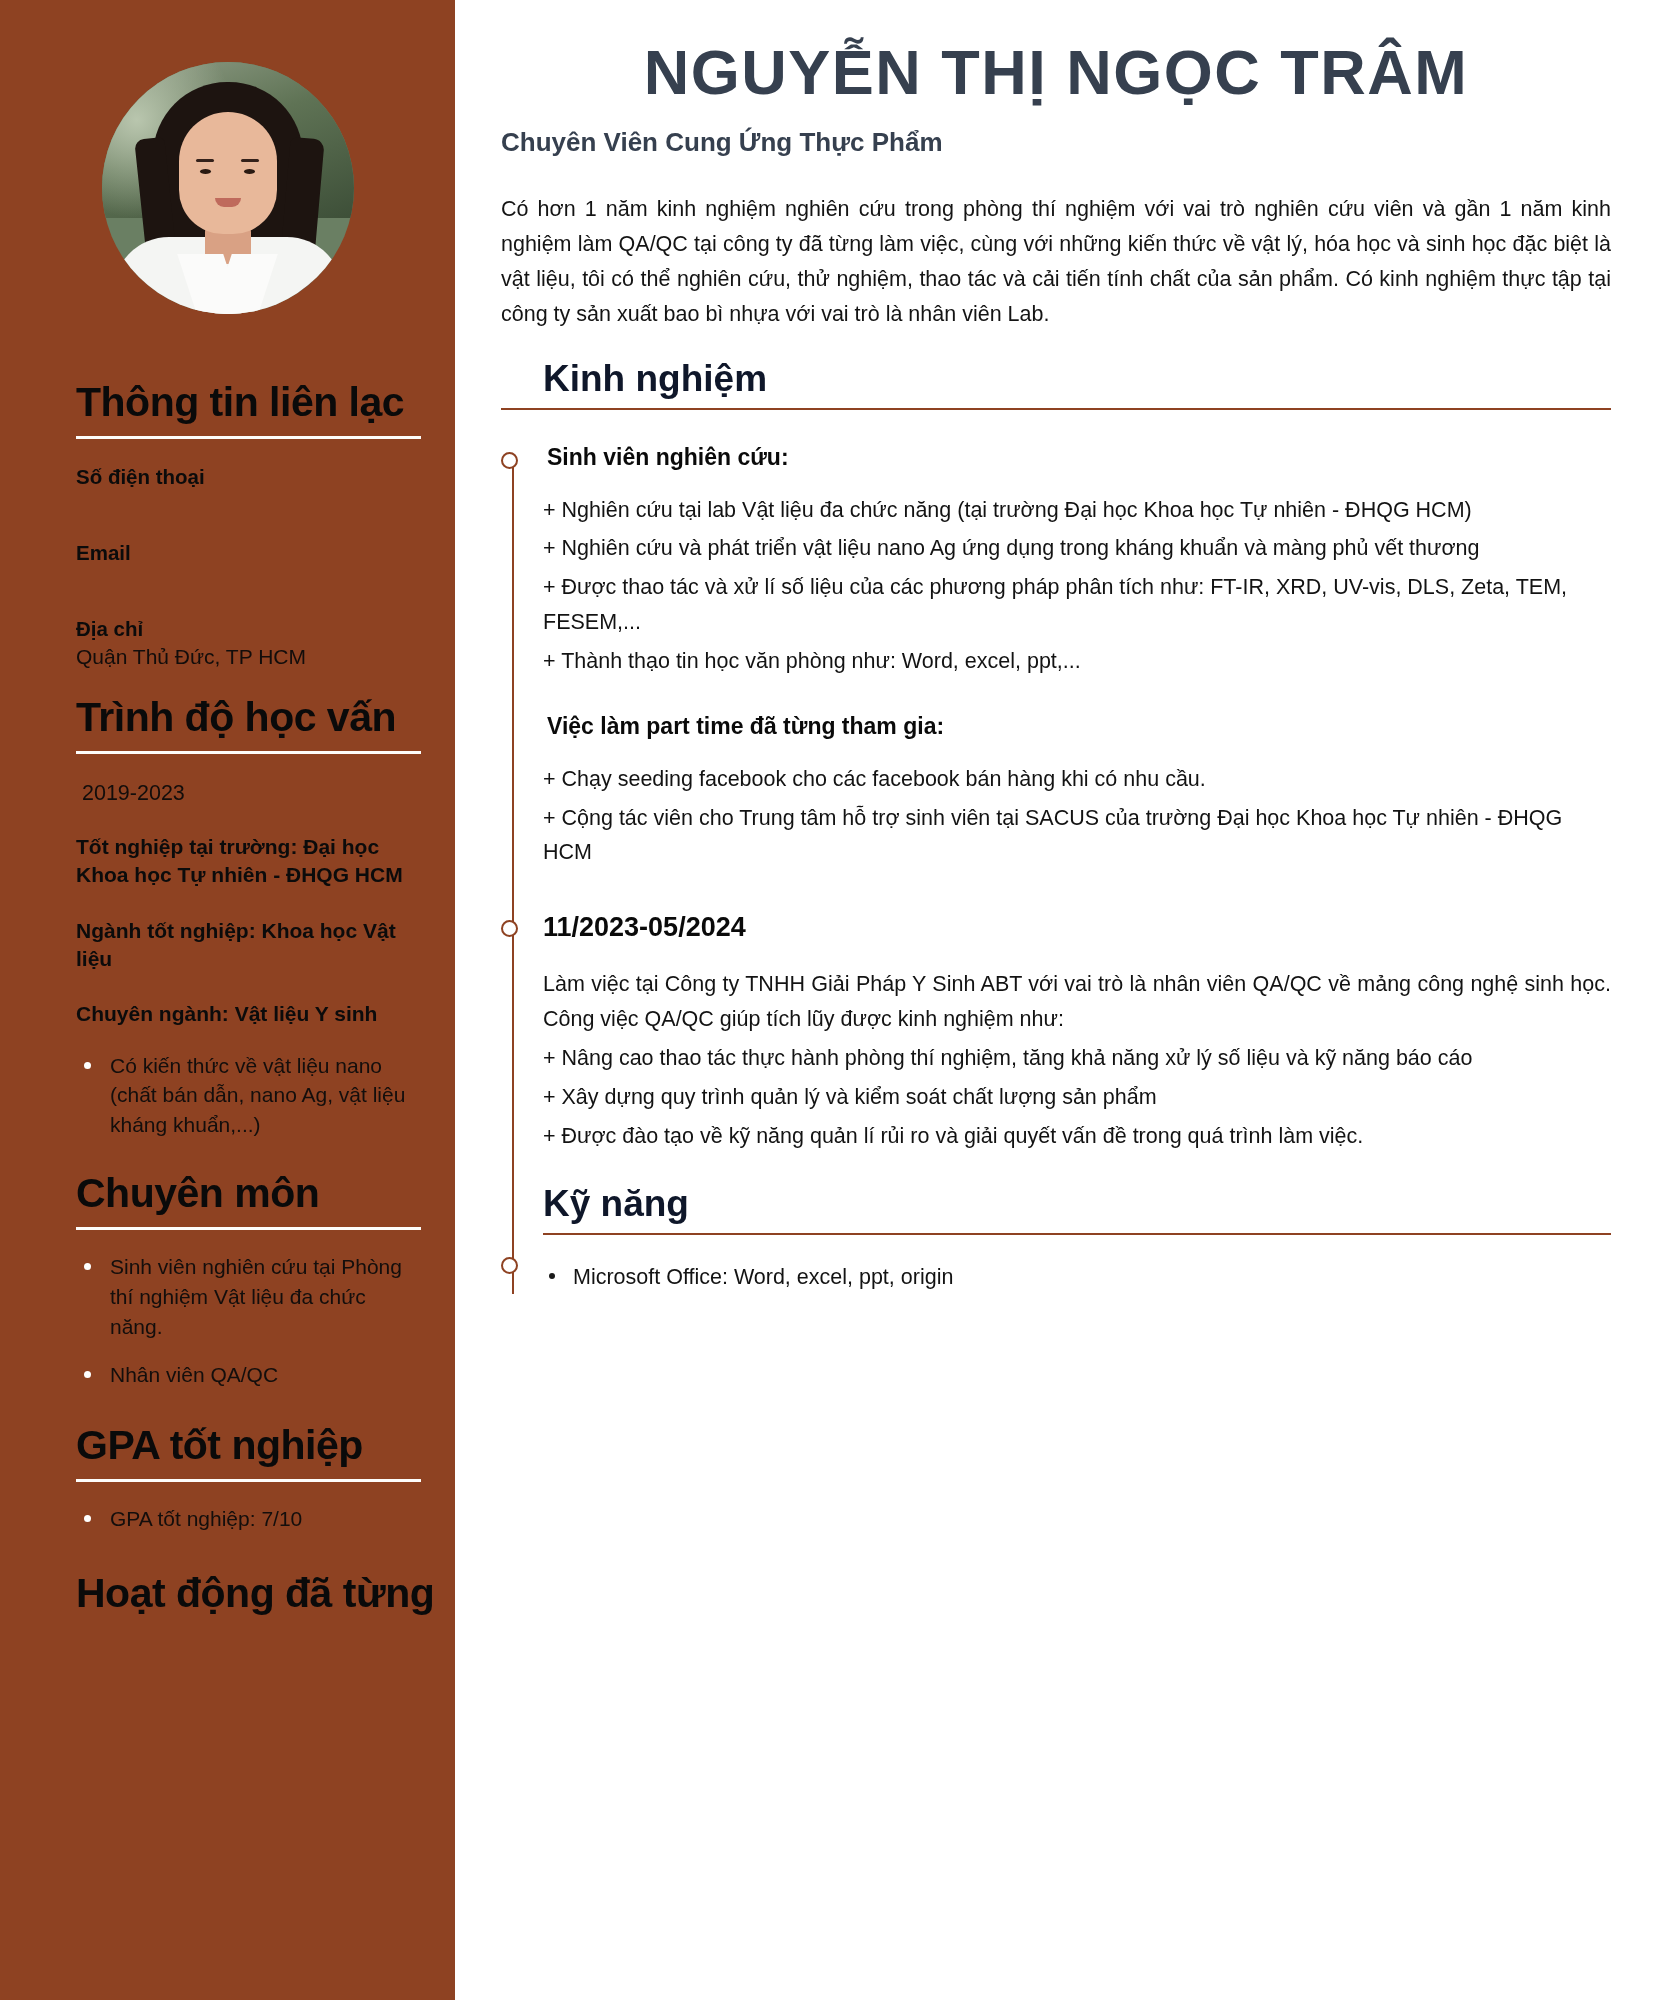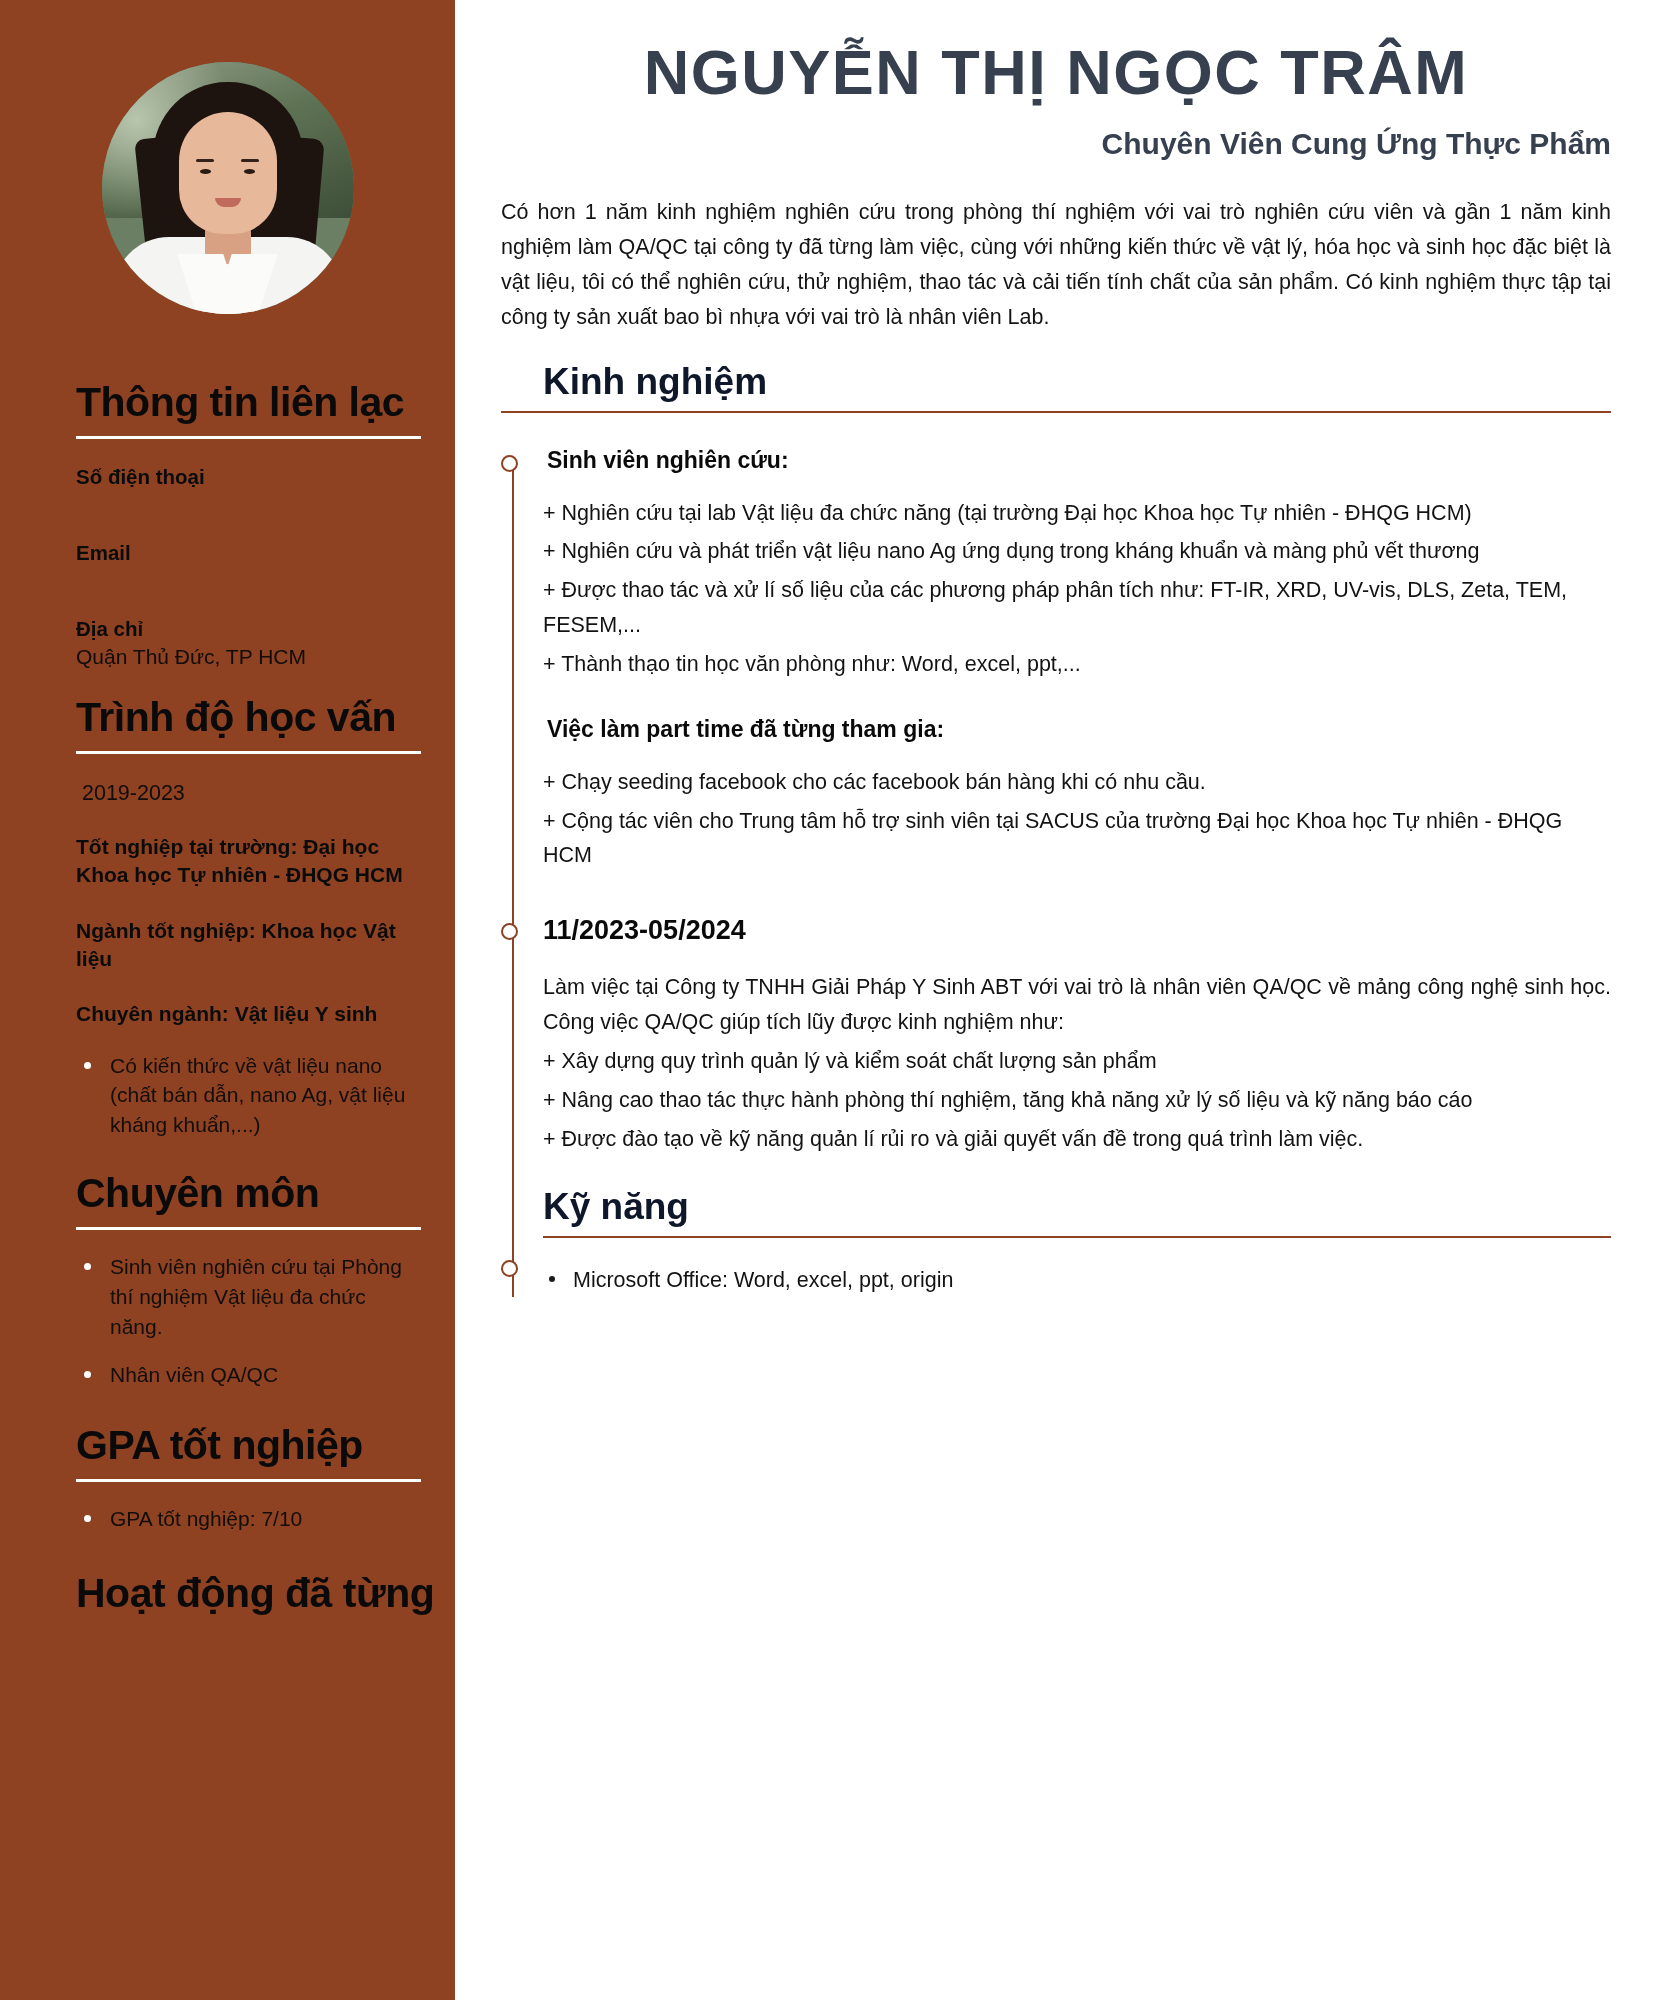--- a/index.html
+++ b/index.html
@@ -178,22 +178,22 @@
     text-align: center;
     font-size: 63px;
     font-weight: 700;
     color: #36404f;
     letter-spacing: 1.5px;
     line-height: 1.1;
     white-space: nowrap;
     margin-top: 10px;
   }
   .role {
-    text-align: right;
-    font-size: 30px;
+    text-align: left;
+    font-size: 26px;
     font-weight: 700;
     color: #36404f;
     margin-top: 20px;
   }
   .summary {
     font-size: 21.5px;
     color: #141414;
     line-height: 1.62;
     text-align: justify;
     margin-top: 34px;
@@ -379,22 +379,22 @@
         <div class="tl-plus">+  Thành thạo tin học văn phòng như: Word, excel, ppt,...</div>
         <div class="tl-subhead">Việc làm part time đã từng tham gia:</div>
         <div class="tl-plus first">+  Chạy seeding facebook cho các facebook bán hàng khi có nhu cầu.</div>
         <div class="tl-plus">+  Cộng tác viên cho Trung tâm hỗ trợ sinh viên tại SACUS của trường Đại học Khoa học Tự nhiên - ĐHQG HCM</div>
       </div>
 
       <div class="tl-item" style="margin-top:42px">
         <span class="tl-dot"></span>
         <div class="tl-date">11/2023-05/2024</div>
         <div class="tl-p justified">Làm việc tại Công ty TNHH Giải Pháp Y Sinh ABT với vai trò là nhân viên QA/QC về mảng công  nghệ sinh học. Công việc QA/QC giúp tích lũy được kinh nghiệm như:</div>
+        <div class="tl-plus">+  Nâng cao thao tác thực hành phòng thí nghiệm, tăng khả năng xử lý số liệu và kỹ năng báo cáo</div>
         <div class="tl-plus">+  Xây dựng quy trình quản lý và kiểm soát chất lượng sản phẩm</div>
-        <div class="tl-plus">+  Nâng cao thao tác thực hành phòng thí nghiệm, tăng khả năng xử lý số liệu và kỹ năng báo cáo</div>
         <div class="tl-plus">+  Được đào tạo về kỹ năng quản lí rủi ro và giải quyết vấn đề trong quá trình làm việc.</div>
       </div>
 
       <div class="tl-item" style="margin-top:30px">
         <div class="sec-h" style="padding-left:0;margin-top:10px">Kỹ năng</div>
         <span class="tl-dot" style="top:74px"></span>
         <div class="sec-rule"></div>
         <ul class="main-ul" style="padding-left:0">
           <li>Microsoft Office: Word, excel, ppt, origin</li>
         </ul>

